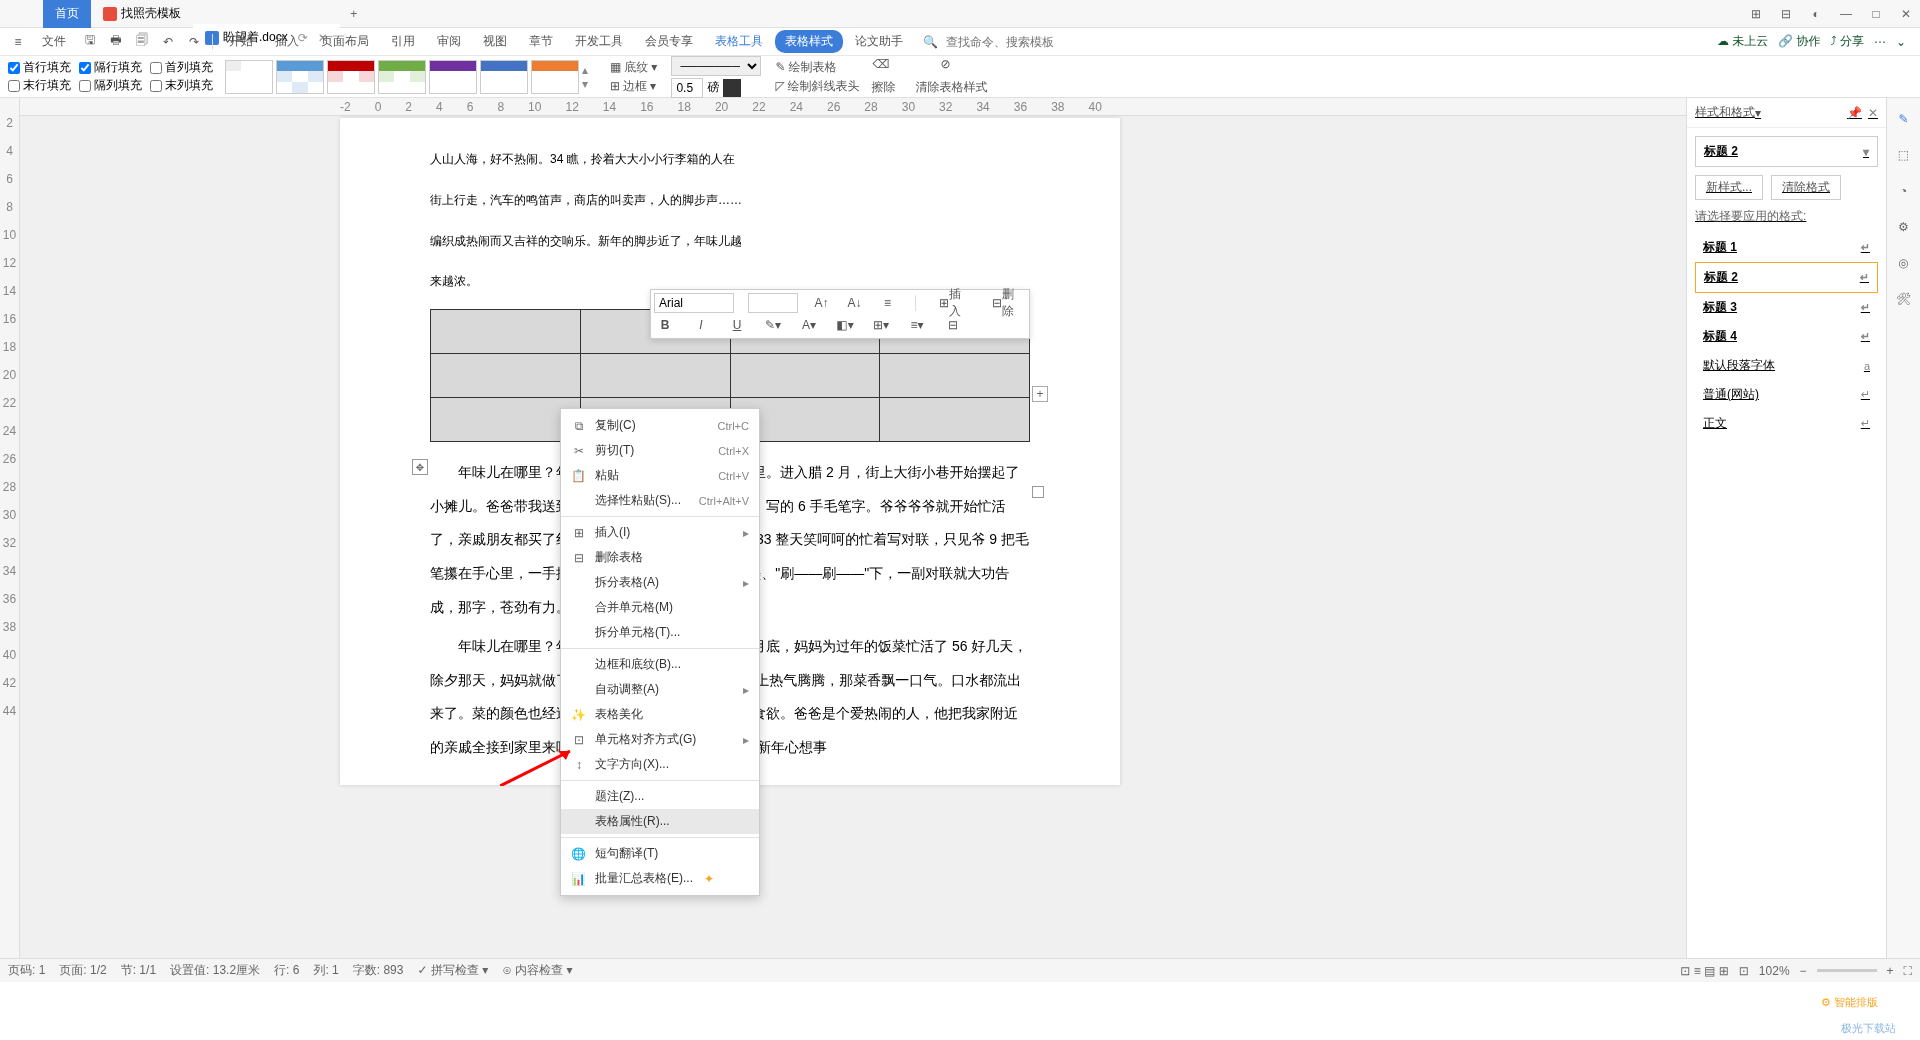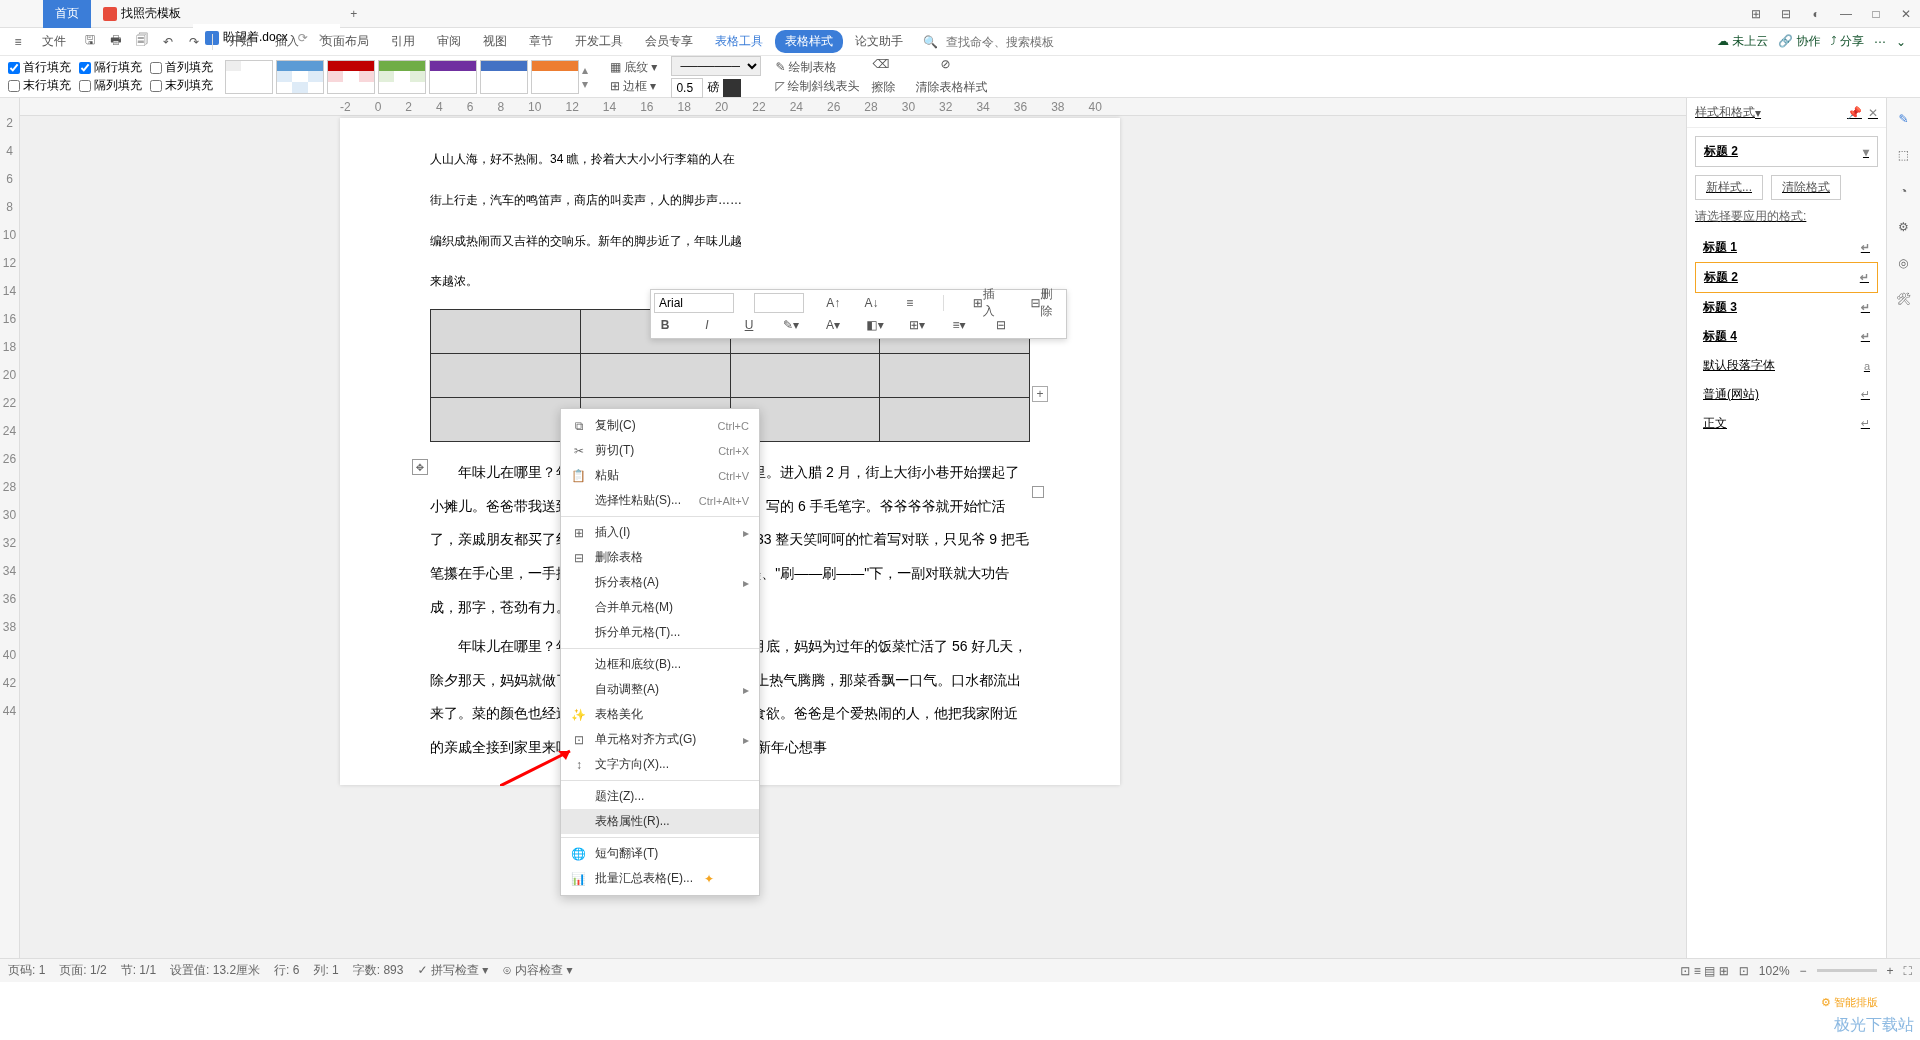--- a/index.html
+++ b/index.html
@@ -43,21 +43,21 @@
 .doc-area{flex:1;position:relative;overflow:hidden;}
 .hruler{height:18px;background:#f5f5f5;font-size:9px;color:#888;padding-left:320px;display:flex;gap:24px;align-items:center;border-bottom:1px solid #ddd;}
 .page{position:absolute;left:320px;top:20px;width:780px;background:#fff;box-shadow:0 0 4px rgba(0,0,0,.15);padding:20px 90px;}
 .doc-text{font-size:17px;line-height:2.4;color:#000;font-weight:500;}
 .table-move{position:absolute;left:-18px;top:150px;width:16px;height:16px;border:1px solid #999;display:flex;align-items:center;justify-content:center;font-size:10px;color:#666;}
 .doc-table{margin-top:8px;border-collapse:collapse;width:100%;}
 .doc-table td{border:1px solid #333;height:44px;background:#d9d9d9;}
 .table-add-col{position:absolute;right:72px;top:268px;width:16px;height:16px;border:1px solid #aaa;background:#fff;text-align:center;line-height:14px;color:#666;}
 .table-resize{position:absolute;right:76px;top:368px;width:12px;height:12px;border:1px solid #999;}
 .mini-toolbar{position:absolute;left:220px;top:-20px;background:#fff;border:1px solid #ccc;box-shadow:0 2px 6px rgba(0,0,0,.15);padding:3px;display:flex;flex-direction:column;gap:2px;}
-.mt-row{display:flex;align-items:center;gap:20px;}
+.mt-row{display:flex;align-items:center;gap:14px;}
 .mt-input{border:1px solid #ccc;padding:1px 4px;height:20px;}
 .mt-btn{width:22px;height:20px;display:flex;align-items:center;justify-content:center;color:#555;border:1px solid transparent;}
 .context-menu{position:absolute;left:540px;top:310px;width:200px;background:#fff;border:1px solid #ccc;box-shadow:0 3px 10px rgba(0,0,0,.2);padding:4px 0;}
 .cm-item{display:flex;align-items:center;padding:4px 10px;gap:8px;color:#333;cursor:pointer;}
 .cm-item:hover,.cm-item.hovered{background:#e8e8e8;}
 .cm-icon{width:16px;text-align:center;color:#666;}
 .cm-shortcut{margin-left:auto;color:#888;font-size:11px;}
 .cm-arrow{margin-left:auto;color:#888;}
 .cm-sep{height:1px;background:#e0e0e0;margin:3px 0;}
 .arrow-pointer{position:absolute;left:480px;top:648px;width:80px;height:40px;pointer-events:none;}
@@ -74,21 +74,21 @@
 .style-item.selected{border:1px solid #f5a623;}
 .style-item .ret{margin-left:auto;font-size:11px;color:#888;}
 .style-item.small{font-size:12px;font-weight:normal;}
 .panel-footer{margin-top:auto;padding:6px 8px;border-top:1px solid #eee;display:flex;flex-direction:column;gap:4px;}
 .pf-row{display:flex;align-items:center;gap:6px;}
 .sidebar{width:34px;background:#f7f7f7;border-left:1px solid #ddd;display:flex;flex-direction:column;align-items:center;gap:14px;padding-top:10px;}
 .sb-icon{width:22px;height:22px;display:flex;align-items:center;justify-content:center;color:#666;}
 .statusbar{height:24px;background:#f5f5f5;border-top:1px solid #ddd;display:flex;align-items:center;padding:0 8px;gap:14px;color:#666;font-size:11px;}
 .sb-right{margin-left:auto;display:flex;align-items:center;gap:10px;}
 .smart-layout{position:absolute;right:42px;bottom:30px;color:#f5a623;font-size:11px;}
-.watermark{position:absolute;right:6px;bottom:4px;color:#5b9bd5;font-size:16px;opacity:.7;}
+.watermark{position:absolute;right:24px;bottom:4px;color:#5b9bd5;font-size:11px;opacity:.7;}
 </style>
 </head>
 <body>
 
 <div class="titlebar">
   <div class="tab home">
       <span>首页</span>
     </div>
   <div class="tab">
       <span class="tab-icon red"></span>

